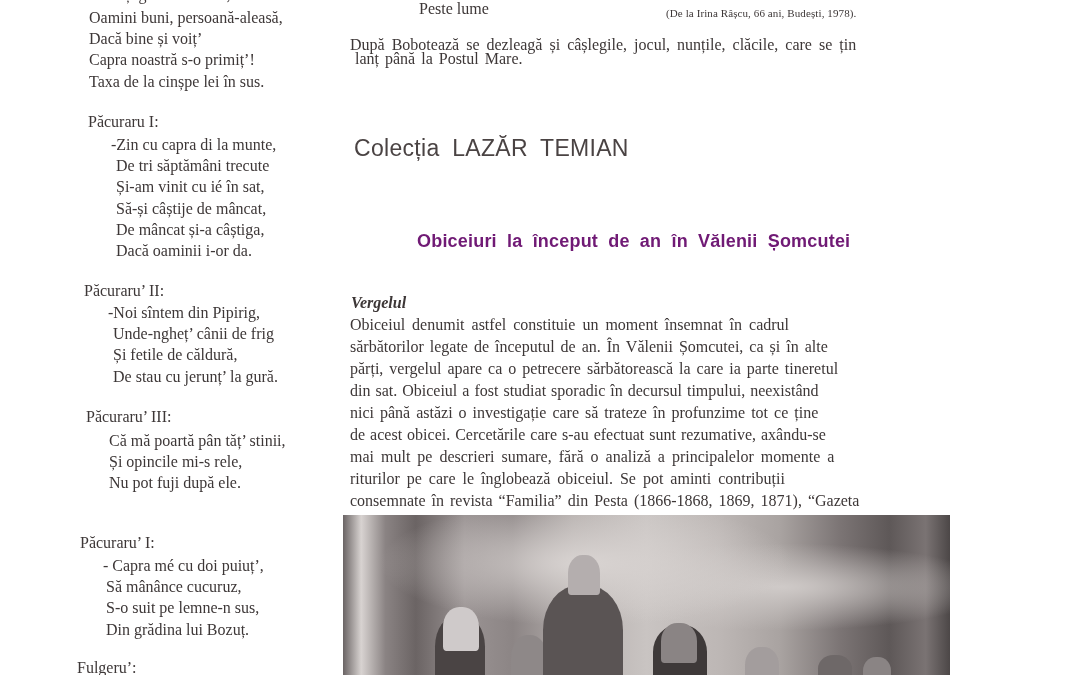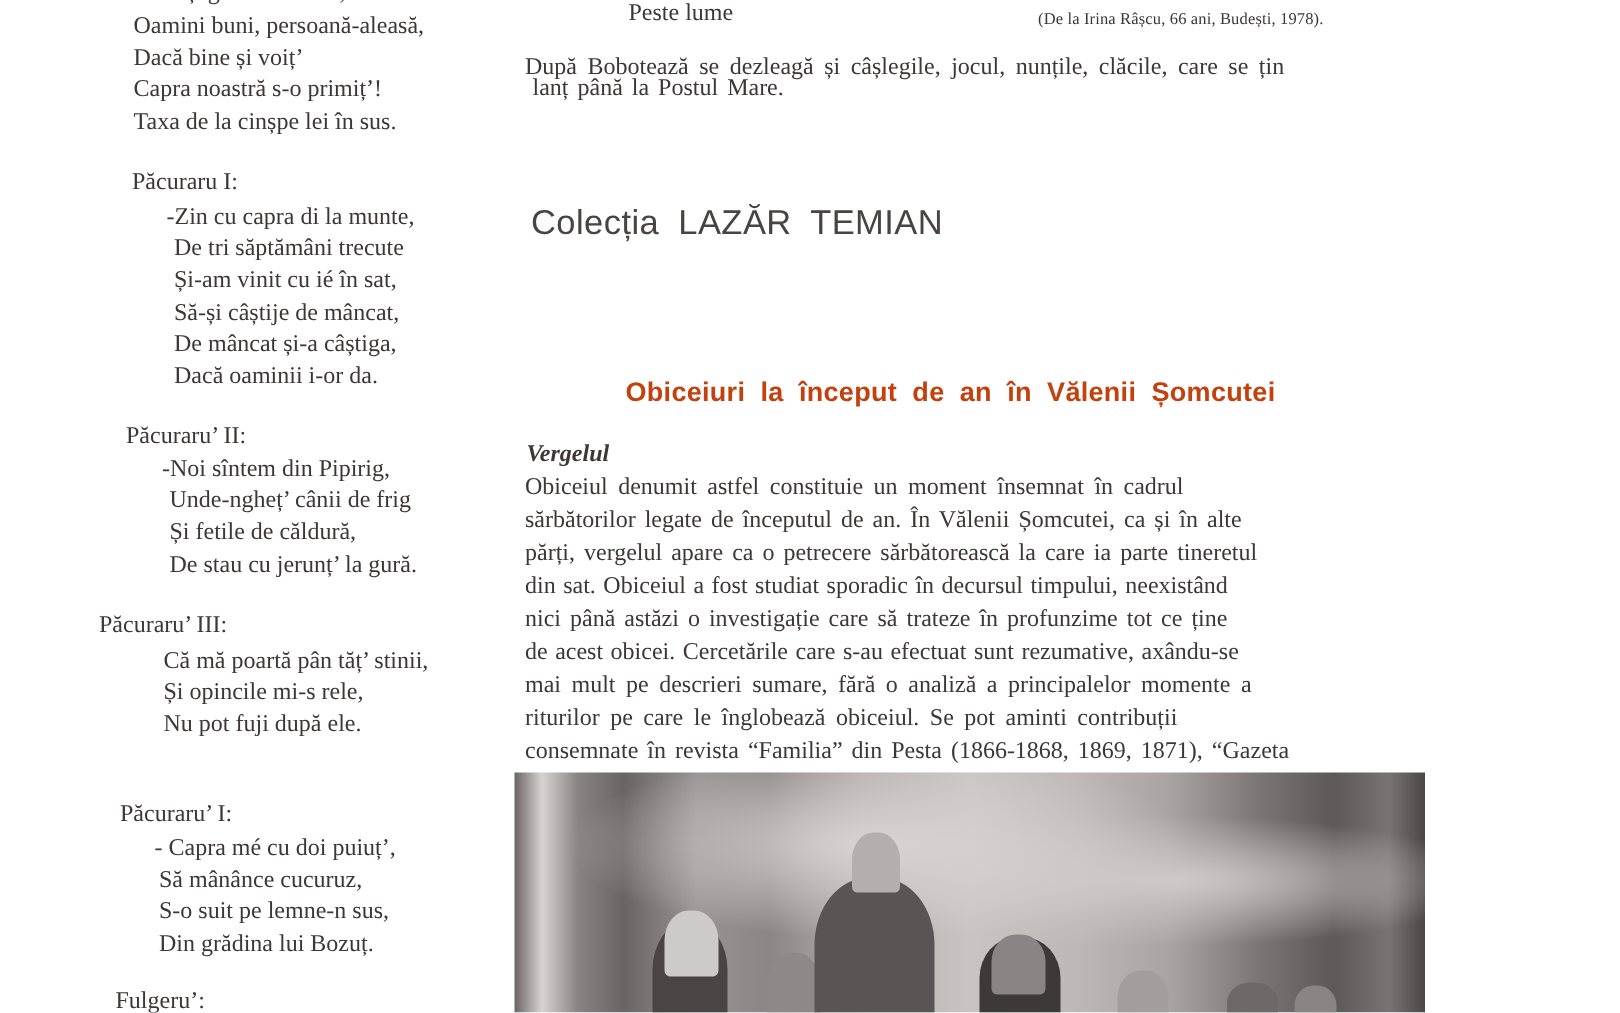--- a/index.html
+++ b/index.html
@@ -6,28 +6,28 @@
   body {
     width:1080px; height:675px; overflow:hidden; position:relative;
     background:#ffffff; color:#3a3434;
     font-family:"Liberation Serif", serif;
   }
   .abs { position:absolute; white-space:nowrap; }
   .verse { font-size:16px; line-height:21.2px; color:#3d3737; }
   .speaker { font-size:16px; color:#3d3737; }
   .partial { font-size:16px; color:#3d3737; top:-14px; left:90px; }
   .peste { font-size:16px; left:379px; top:0px; color:#3d3737;margin-left:40px; }
-  .source { font-size:11px; left:692px; top:7px; color:#3d3737; letter-spacing:0.1px; }
+  .source { font-size:11px; left:666px; top:7px; color:#3d3737; letter-spacing:0.1px; }
   .collection-title {
     font-family:"Liberation Sans", sans-serif; font-size:23px; color:#4a4343;
     left:354px; top:135px; letter-spacing:0.3px; word-spacing:6px;
   }
   .section-title {
-    font-family:"Liberation Sans", sans-serif; font-weight:bold; font-size:18px; color:#c2410c;
-    left:417px; top:231px; word-spacing:5px; letter-spacing:0.2px;margin-top:20px;
+    font-family:"Liberation Sans", sans-serif; font-weight:bold; font-size:18px; color:#701a75;
+    left:417px; top:231px; word-spacing:5px; letter-spacing:0.2px;
   }
   .subhead { font-style:italic; font-weight:bold; font-size:16px; left:351px; top:294px; color:#3d3737; }
   .body-line { font-size:16px; color:#3d3737; left:350px; }
   .photo {
     position:absolute; left:343px; top:515px; width:607px; height:160px;
     background:
       radial-gradient(ellipse at 40% 30%, #d9d4d2 0%, rgba(200,195,193,0) 40%),
       radial-gradient(ellipse at 72% 45%, #cfcac8 0%, rgba(200,195,193,0) 35%),
       linear-gradient(90deg, #6a6464 0%, #d8d3d1 3%, #8a8383 7%, #6b6464 12%, #9a9393 20%, #8c8585 28%, #b4aeac 38%, #c9c4c2 50%, #bdb7b5 62%, #a9a3a1 72%, #7b7474 82%, #5e5858 90%, #7a7373 96%, #4c4747 100%);
     overflow:hidden;
@@ -57,21 +57,21 @@
 </div>
 
 <div class="abs speaker" style="left:84px; top:282px;text-align:center;">Păcuraru’ II:</div>
 <div class="abs verse" style="left:108px; top:302px;">
   <div>-Noi sîntem din Pipirig,</div>
   <div style="padding-left:5px">Unde-ngheț’ cânii de frig</div>
   <div style="padding-left:5px">Și fetile de căldură,</div>
   <div style="padding-left:5px">De stau cu jerunț’ la gură.</div>
 </div>
 
-<div class="abs speaker" style="left:66px; top:408px;">Păcuraru’ III:</div>
+<div class="abs speaker" style="left:86px; top:408px;">Păcuraru’ III:</div>
 <div class="abs verse" style="left:105px; top:430px;">
   <div style="padding-left:4px">Că mă poartă pân tăț’ stinii,</div>
   <div style="padding-left:4px">Și opincile mi-s rele,</div>
   <div style="padding-left:4px">Nu pot fuji după ele.</div>
 </div>
 
 <div class="abs speaker" style="left:80px; top:534px;">Păcuraru’ I:</div>
 <div class="abs verse" style="left:103px; top:555px;">
   <div>- Capra mé cu doi puiuț’,</div>
   <div style="padding-left:3px">Să mânânce cucuruz,</div>

